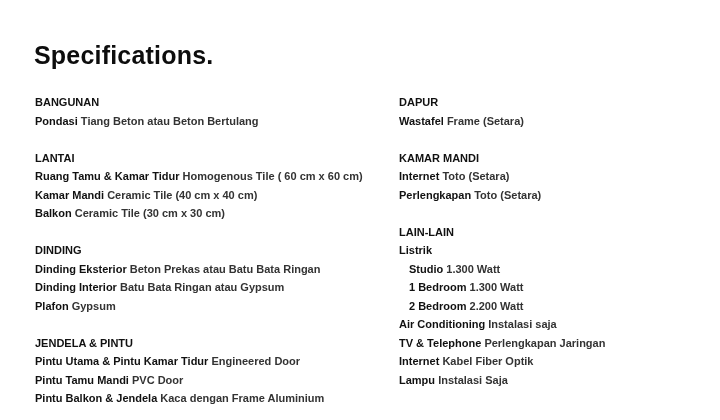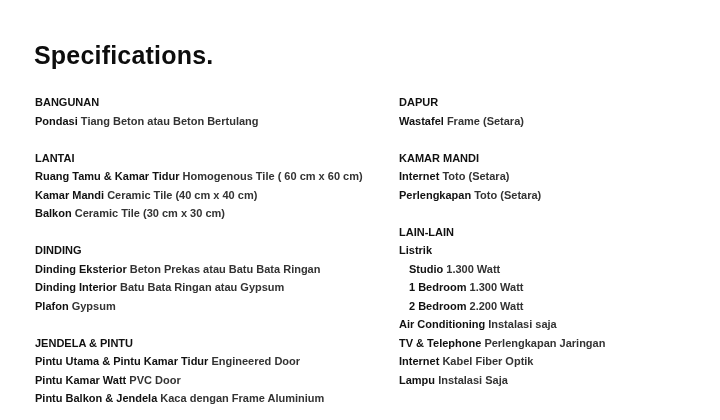--- a/index.html
+++ b/index.html
@@ -44,21 +44,21 @@
   </div>
   <div class="section">
     <div class="heading">DINDING</div>
     <div class="row"><span class="k">Dinding Eksterior</span> <span class="v">Beton Prekas atau Batu Bata Ringan</span></div>
     <div class="row"><span class="k">Dinding Interior</span> <span class="v">Batu Bata Ringan atau Gypsum</span></div>
     <div class="row"><span class="k">Plafon</span> <span class="v">Gypsum</span></div>
   </div>
   <div class="section">
     <div class="heading">JENDELA &amp; PINTU</div>
     <div class="row"><span class="k">Pintu Utama &amp; Pintu Kamar Tidur</span> <span class="v">Engineered Door</span></div>
-    <div class="row"><span class="k">Pintu Kamar Watt</span> <span class="v">PVC Door</span></div>
+    <div class="row"><span class="k">Pintu Tamu Mandi</span> <span class="v">PVC Door</span></div>
     <div class="row"><span class="k">Pintu Balkon &amp; Jendela</span> <span class="v">Kaca dengan Frame Aluminium</span></div>
   </div>
 </div>
 
 <div class="col right">
   <div class="section">
     <div class="heading">DAPUR</div>
     <div class="row"><span class="k">Wastafel</span> <span class="v">Frame (Setara)</span></div>
   </div>
   <div class="section" style="margin-top:18.5px">

